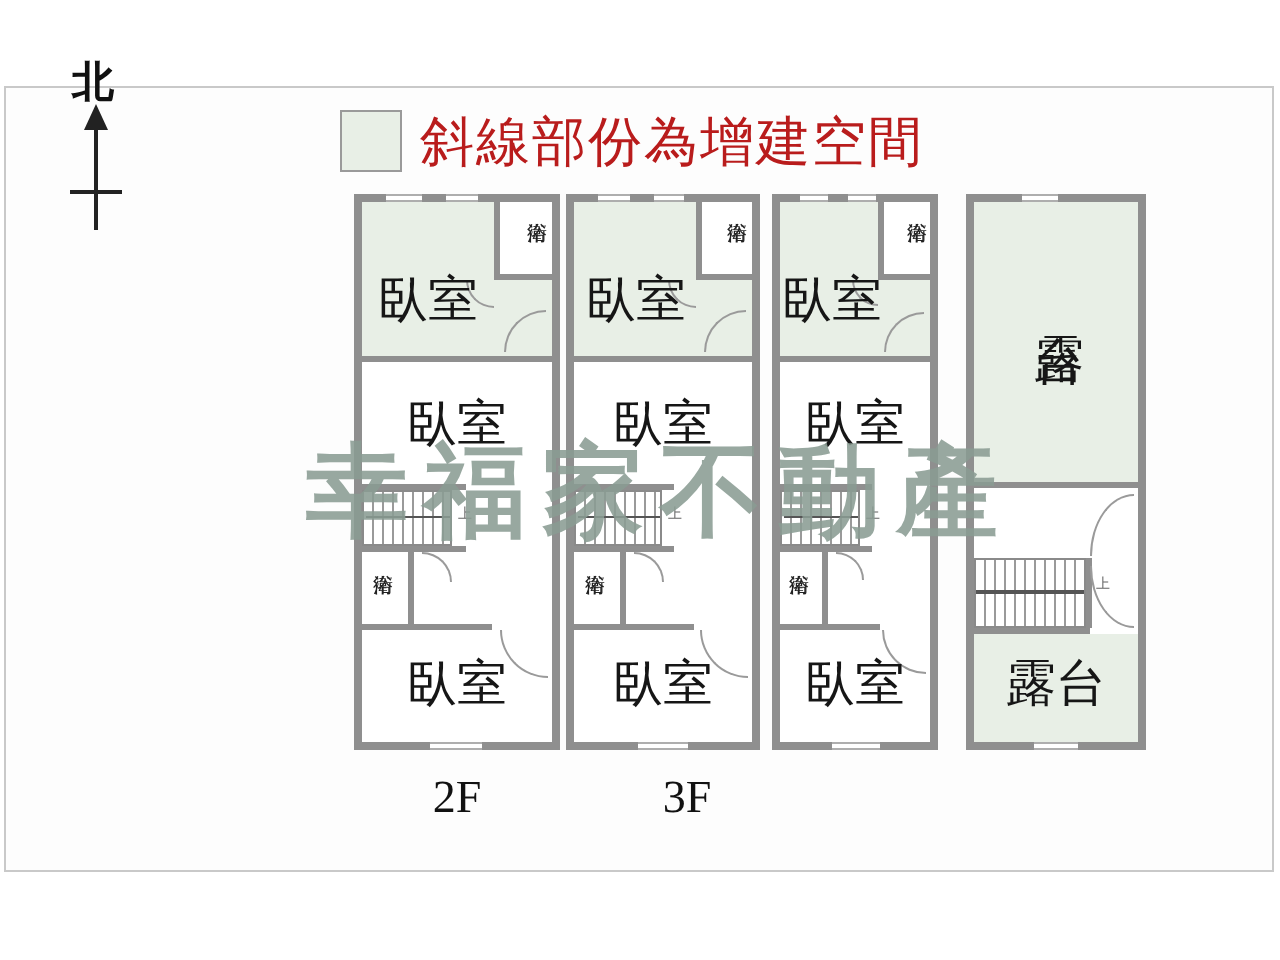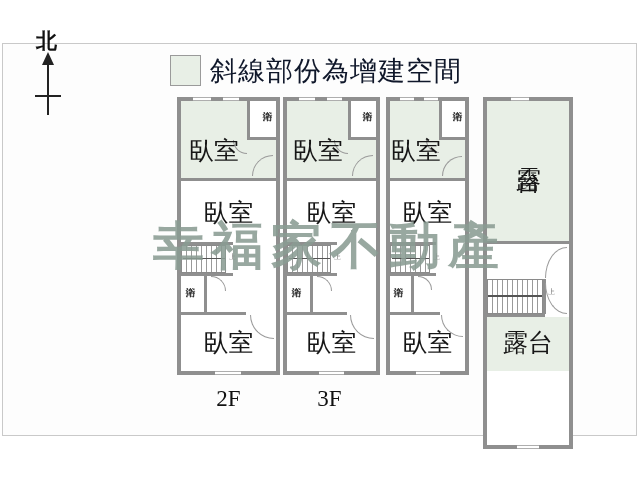--- a/index.html
+++ b/index.html
@@ -27,21 +27,21 @@
   .hinge-br{border-left:1px solid #9a9a9a;border-top:1px solid #9a9a9a;border-top-left-radius:100% 100%;}
   .hinge-bl{border-right:1px solid #9a9a9a;border-top:1px solid #9a9a9a;border-top-right-radius:100% 100%;}
   .gap{position:absolute;box-sizing:border-box;height:4px;background:#ffffff;
        border-top:1px solid #aeaeae;border-bottom:1px solid #aeaeae;}
   .flabel{position:absolute;top:386px;font-size:23px;text-align:center;color:#111;}
   #watermark{position:absolute;left:153px;top:212px;z-index:10;font-size:51px;font-weight:bold;
              letter-spacing:8px;white-space:nowrap;color:rgba(138,156,147,0.88);
              font-family:"Liberation Sans","DejaVu Sans",sans-serif;}
   #legend-swatch{position:absolute;left:170px;top:55px;width:31px;height:31px;background:#e8efe6;
                  border:1px solid #9a9a9a;box-sizing:border-box;}
-  #legend-text{position:absolute;left:210px;top:53px;font-size:27px;letter-spacing:1px;color:#0f172a;white-space:nowrap;}
+  #legend-text{position:absolute;left:210px;top:53px;font-size:27px;letter-spacing:1px;color:#b91c1c;white-space:nowrap;}
   #north-label{position:absolute;left:36px;top:27px;font-size:21px;font-weight:bold;color:#111;}
   #north-head{position:absolute;left:42px;top:52px;width:0;height:0;
               border-left:6px solid transparent;border-right:6px solid transparent;border-bottom:13px solid #222;}
   #north-shaft{position:absolute;left:47px;top:64px;width:2px;height:51px;background:#222;}
   #north-cross{position:absolute;left:35px;top:95px;width:26px;height:2px;background:#222;}
 </style>
 </head>
 <body>
 
 <div id="screen">
@@ -131,35 +131,35 @@
     </div>
     <div class="arc hinge-bl" style="left:28px;top:175px;width:14px;height:14px;"></div>
     <div class="wall" style="left:0;top:211px;width:50px;height:3px;"></div>
     <div class="arc hinge-tr" style="right:2px;top:214px;width:22px;height:22px;"></div>
     <div class="rl rl-c" style="left:0;top:228px;width:75px;">臥室</div>
     <div class="gap" style="left:10px;top:-4px;width:14px;"></div>
     <div class="gap" style="left:34px;top:-4px;width:14px;"></div>
     <div class="gap" style="left:26px;bottom:-4px;width:24px;"></div>
   </div>
 
-  <div class="unit" style="left:483px;top:97px;width:90px;height:352px;">
+  <div class="unit" style="left:483px;top:97px;width:90px;height:278px;">
     <div class="green" style="left:0;top:0;width:82px;height:140px;"></div>
     <div class="rl rl-v" style="left:28px;top:46px;height:64px;">露台</div>
     <div class="wall" style="left:0;top:140px;width:82px;height:3px;"></div>
     <div class="arc hinge-br" style="right:2px;top:146px;width:22px;height:31px;"></div>
     <div class="st-h" style="left:0;top:178px;width:56px;height:35px;"></div>
     <div class="stline" style="left:1px;top:194px;width:54px;height:2px;"></div>
     <div class="wall" style="left:56px;top:178px;width:3px;height:35px;"></div>
     <div class="arc hinge-tr" style="right:2px;top:182px;width:22px;height:31px;"></div>
     <div class="tiny" style="left:61px;top:186px;">上</div>
     <div class="wall" style="left:0;top:213px;width:58px;height:3px;"></div>
     <div class="green" style="left:0;top:216px;width:82px;height:54px;"></div>
     <div class="rl rl-c" style="left:0;top:228px;width:82px;">露台</div>
     <div class="gap" style="left:24px;top:-4px;width:18px;"></div>
     <div class="gap" style="left:30px;bottom:-4px;width:22px;"></div>
   </div>
 
   <div class="flabel" style="left:177px;width:103px;">2F</div>
-  <div class="flabel" style="left:281px;width:97px;font-family:Liberation Serif, serif;">3F</div>
+  <div class="flabel" style="left:295px;width:97px;font-family:Liberation Serif, serif;">3F</div>
 
   <div id="watermark">幸福家不動產</div>
 
 </div>
 
 </body></html>

